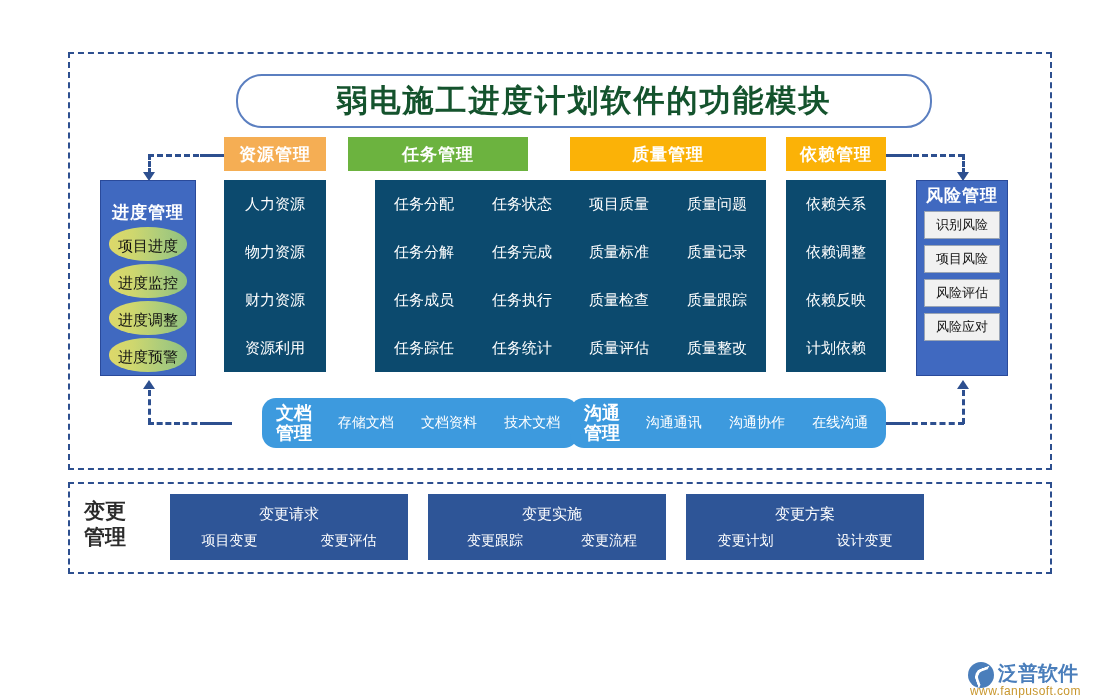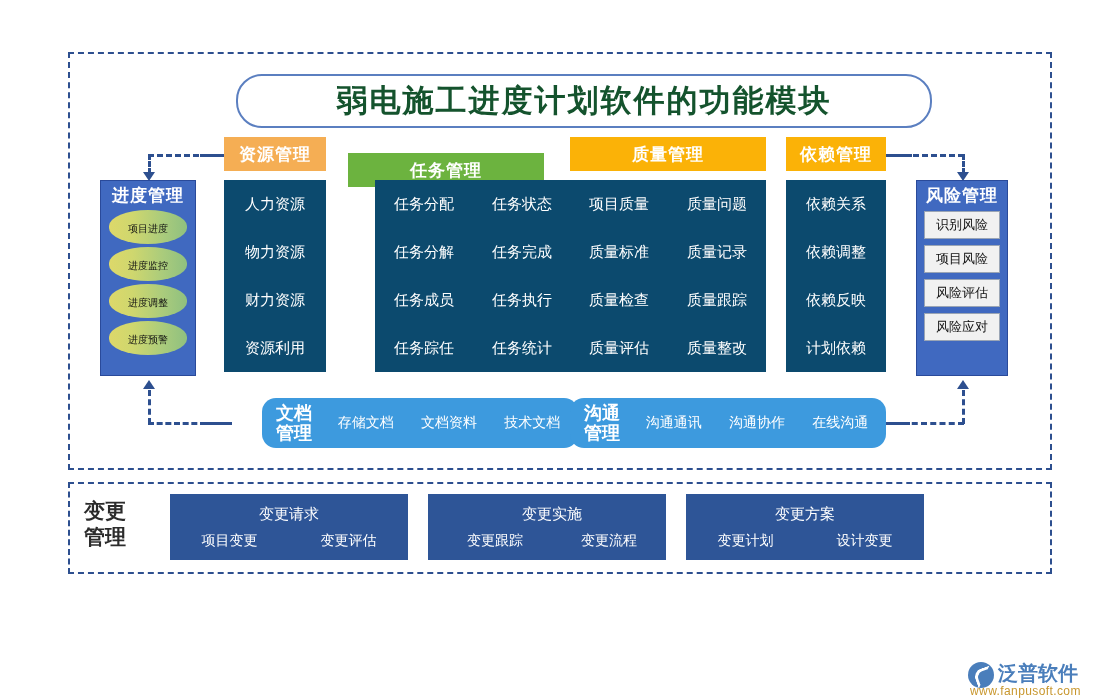--- a/index.html
+++ b/index.html
@@ -35,21 +35,21 @@
   }
 
   
   .col-head{
     position:absolute;height:34px;display:flex;align-items:center;
     justify-content:center;color:#ffffff;font-weight:bold;font-size:17px;
     font-family:"Liberation Serif","DejaVu Serif",serif;letter-spacing:1px;
     white-space:nowrap;
   }
   .h-res {left:224px;top:137px;width:102px;background:#f5ae54;}
-  .h-task{left:348px;top:137px;width:196px;background:#6cb33f;margin-top:16px;}
+  .h-task{left:348px;top:137px;width:180px;background:#6cb33f;}
   .h-qual{left:570px;top:137px;width:196px;background:#fbb207;}
   .h-dep {left:786px;top:137px;width:100px;background:#fbb207;}
 
   
   .panel{
     position:absolute;background:#0c4a6e;color:#ffffff;
     display:flex;flex-wrap:wrap;align-content:center;
     box-sizing:border-box;
   }
   .p-res {left:224px;top:180px;width:102px;height:192px;}
@@ -60,35 +60,35 @@
     box-sizing:border-box;display:flex;align-items:center;justify-content:center;
     font-size:15px;white-space:nowrap;color:#ffffff;
   }
   .p-res .cell,.p-dep .cell{width:100%;height:48px;}
   .p-task .cell,.p-qual .cell{width:50%;height:48px;}
 
   
   .prog-panel{
     position:absolute;left:100px;top:180px;width:96px;height:196px;
     background:#4069c0;border:1px solid #2a4a9a;box-sizing:border-box;
-    display:flex;flex-direction:column;align-items:center;padding-top:3px;
+    display:flex;flex-direction:column;align-items:center;padding-top:20px;
   }
   .prog-title{
     color:#ffffff;font-weight:bold;font-size:17px;letter-spacing:1px;
     font-family:"Liberation Serif","DejaVu Serif",serif;
     margin-bottom:3px;white-space:nowrap;
   }
   .cyl{
     position:relative;width:78px;height:34px;margin-bottom:3px;
     background:linear-gradient(to right,#ddd86a 0%,#cfd76e 30%,#a9cb7c 70%,#8fc07f 100%);
     border-radius:50%/16px;
     display:flex;align-items:center;justify-content:center;
   }
   .cyl span{
-    font-size:10px;color:#111111;white-space:nowrap;position:relative;top:2px;
+    font-size:15px;color:#111111;white-space:nowrap;position:relative;top:2px;
   }
 
   
   .risk-panel{
     position:absolute;left:916px;top:180px;width:92px;height:196px;
     background:#4069c0;border:1px solid #2a4a9a;box-sizing:border-box;
     display:flex;flex-direction:column;align-items:center;padding-top:3px;
   }
   .risk-title{
     color:#ffffff;font-weight:bold;font-size:17px;letter-spacing:1px;

